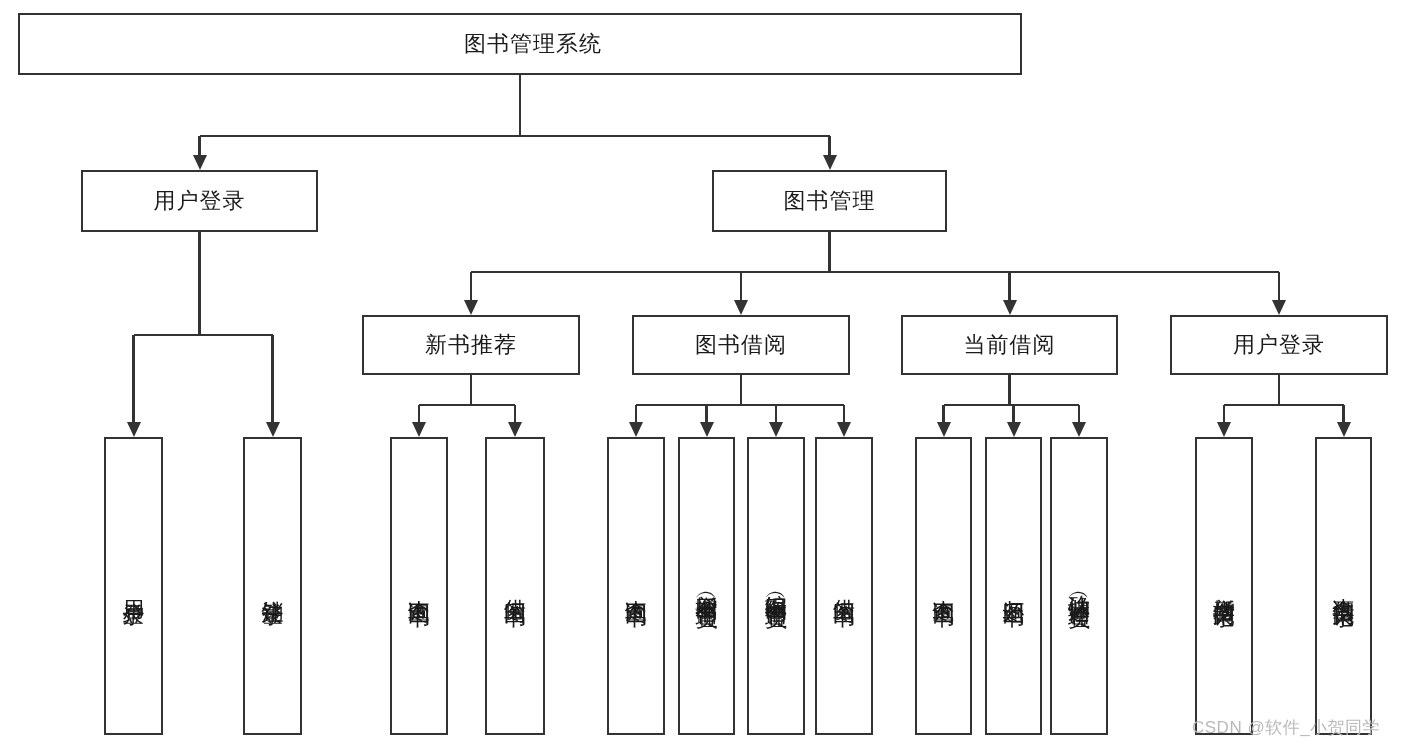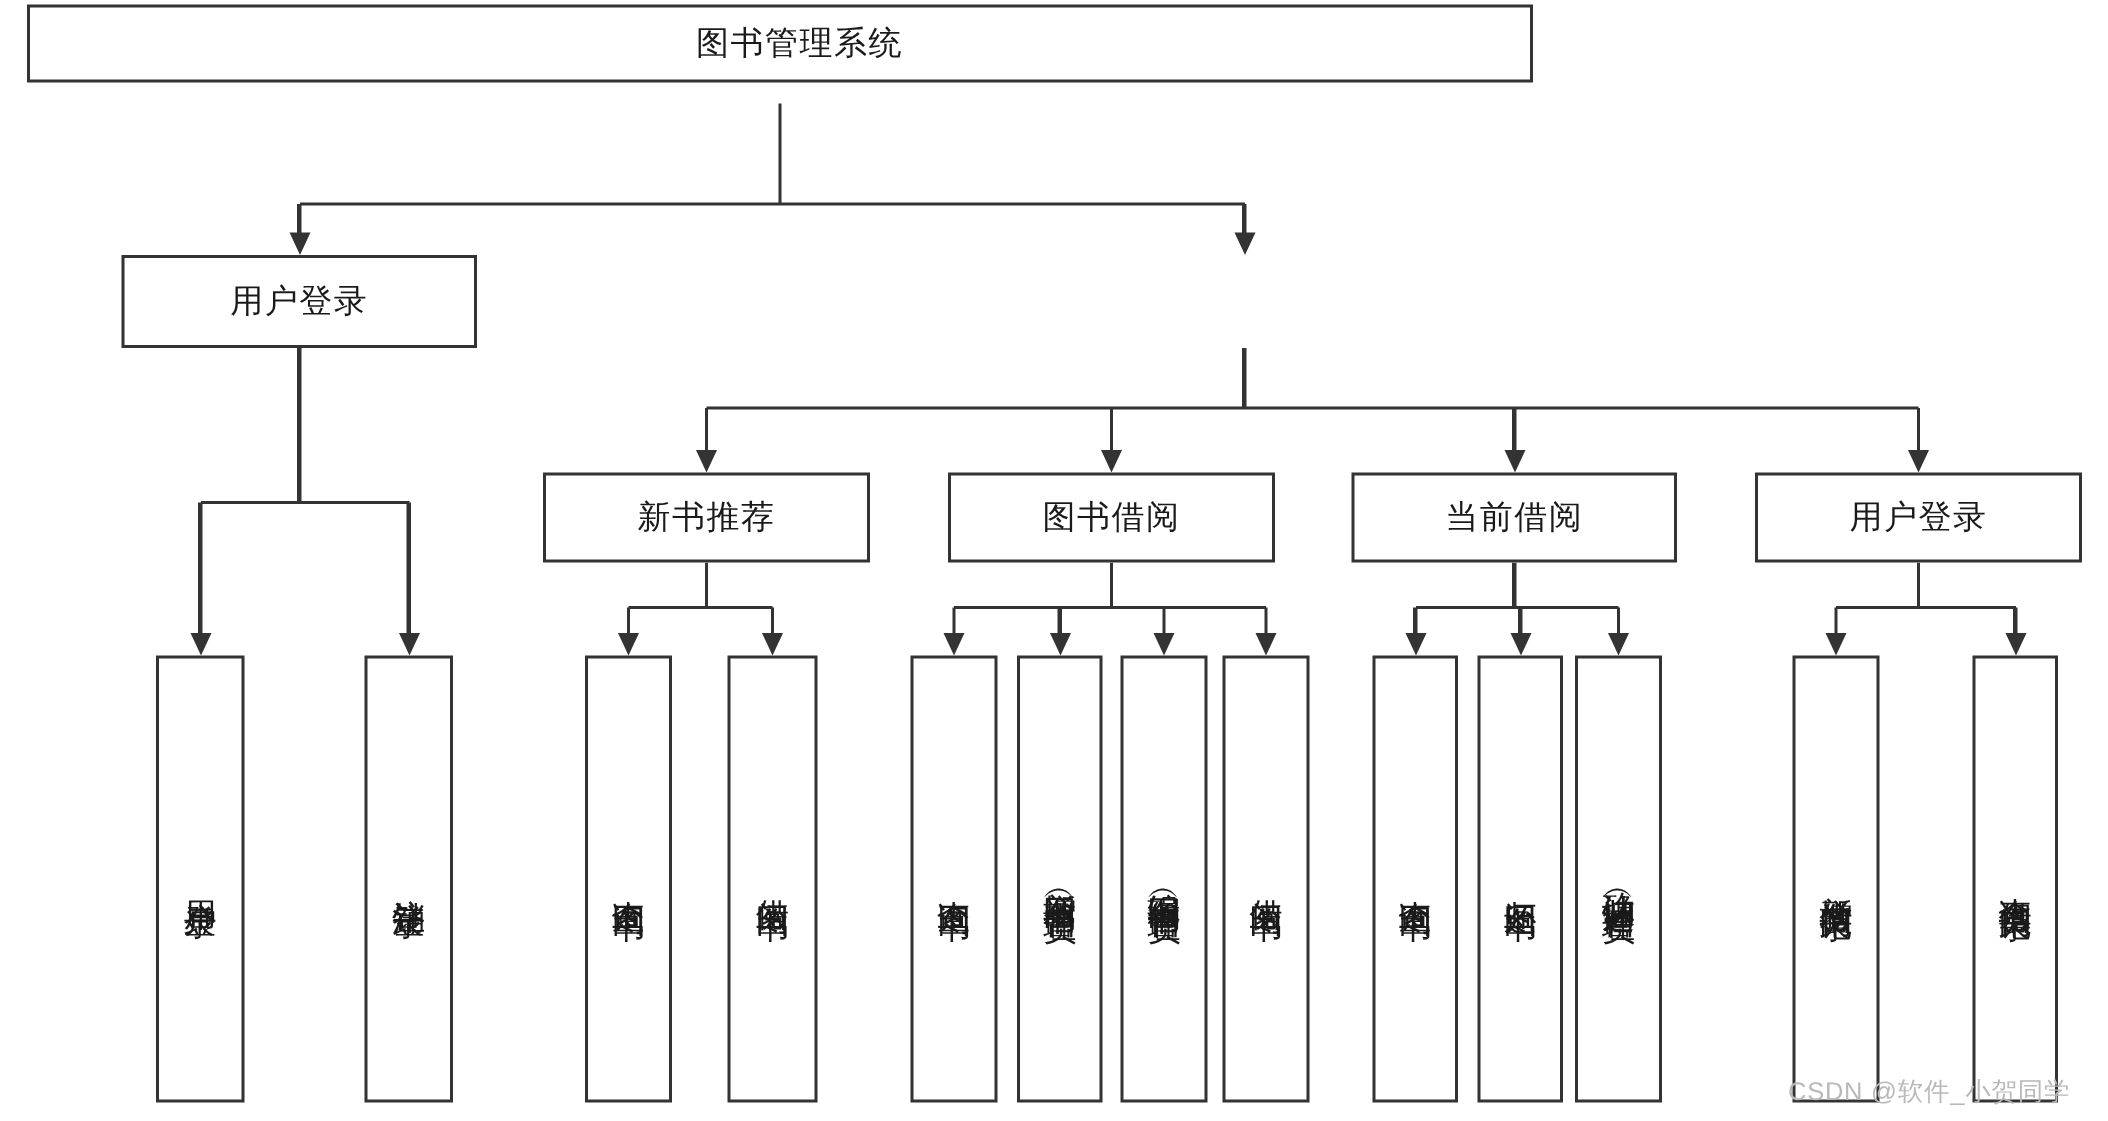--- a/index.html
+++ b/index.html
@@ -120,25 +120,28 @@
     <div class="edge v" style="left: 1012.25px; top: 405px; height: 18px;"></div>
     <div class="arrow" style="left: 1006.5px; top: 422px;"></div>
     <div class="edge v" style="left: 1077.75px; top: 405px; height: 18px;"></div>
     <div class="arrow" style="left: 1072px; top: 422px;"></div>
     <div class="edge v" style="left: 1277.75px; top: 375px; height: 30px;"></div>
     <div class="edge h" style="left: 1224px; top: 403.75px; width: 119.5px;"></div>
     <div class="edge v" style="left: 1222.75px; top: 405px; height: 18px;"></div>
     <div class="arrow" style="left: 1217px; top: 422px;"></div>
     <div class="edge v" style="left: 1342.25px; top: 405px; height: 18px;"></div>
     <div class="arrow" style="left: 1336.5px; top: 422px;"></div>
-    <div class="node horizontal" style="left: 18px; top: 3px; width: 1004px; height: 52px; padding-left: 26px;">
+    <div class="node horizontal" style="left: 18px; top: 13px; width: 1004px; height: 62px; padding-left: 26px;">
       <span class="label">图书管理系统</span>
     </div>
     <div class="node horizontal" style="left: 81px; top: 170px; width: 237px; height: 62px;">
       <span class="label">用户登录</span>
+    </div>
+    <div class="node horizontal" style="left: 712px; top: 170px; width: 235px; height: 62px;">
+      <span class="label">图书管理</span>
     </div>
     <div class="node horizontal" style="left: 362px; top: 315px; width: 218px; height: 60px;">
       <span class="label">新书推荐</span>
     </div>
     <div class="node horizontal" style="left: 632px; top: 315px; width: 218px; height: 60px;">
       <span class="label">图书借阅</span>
     </div>
     <div class="node horizontal" style="left: 901px; top: 315px; width: 217px; height: 60px;">
       <span class="label">当前借阅</span>
     </div>

